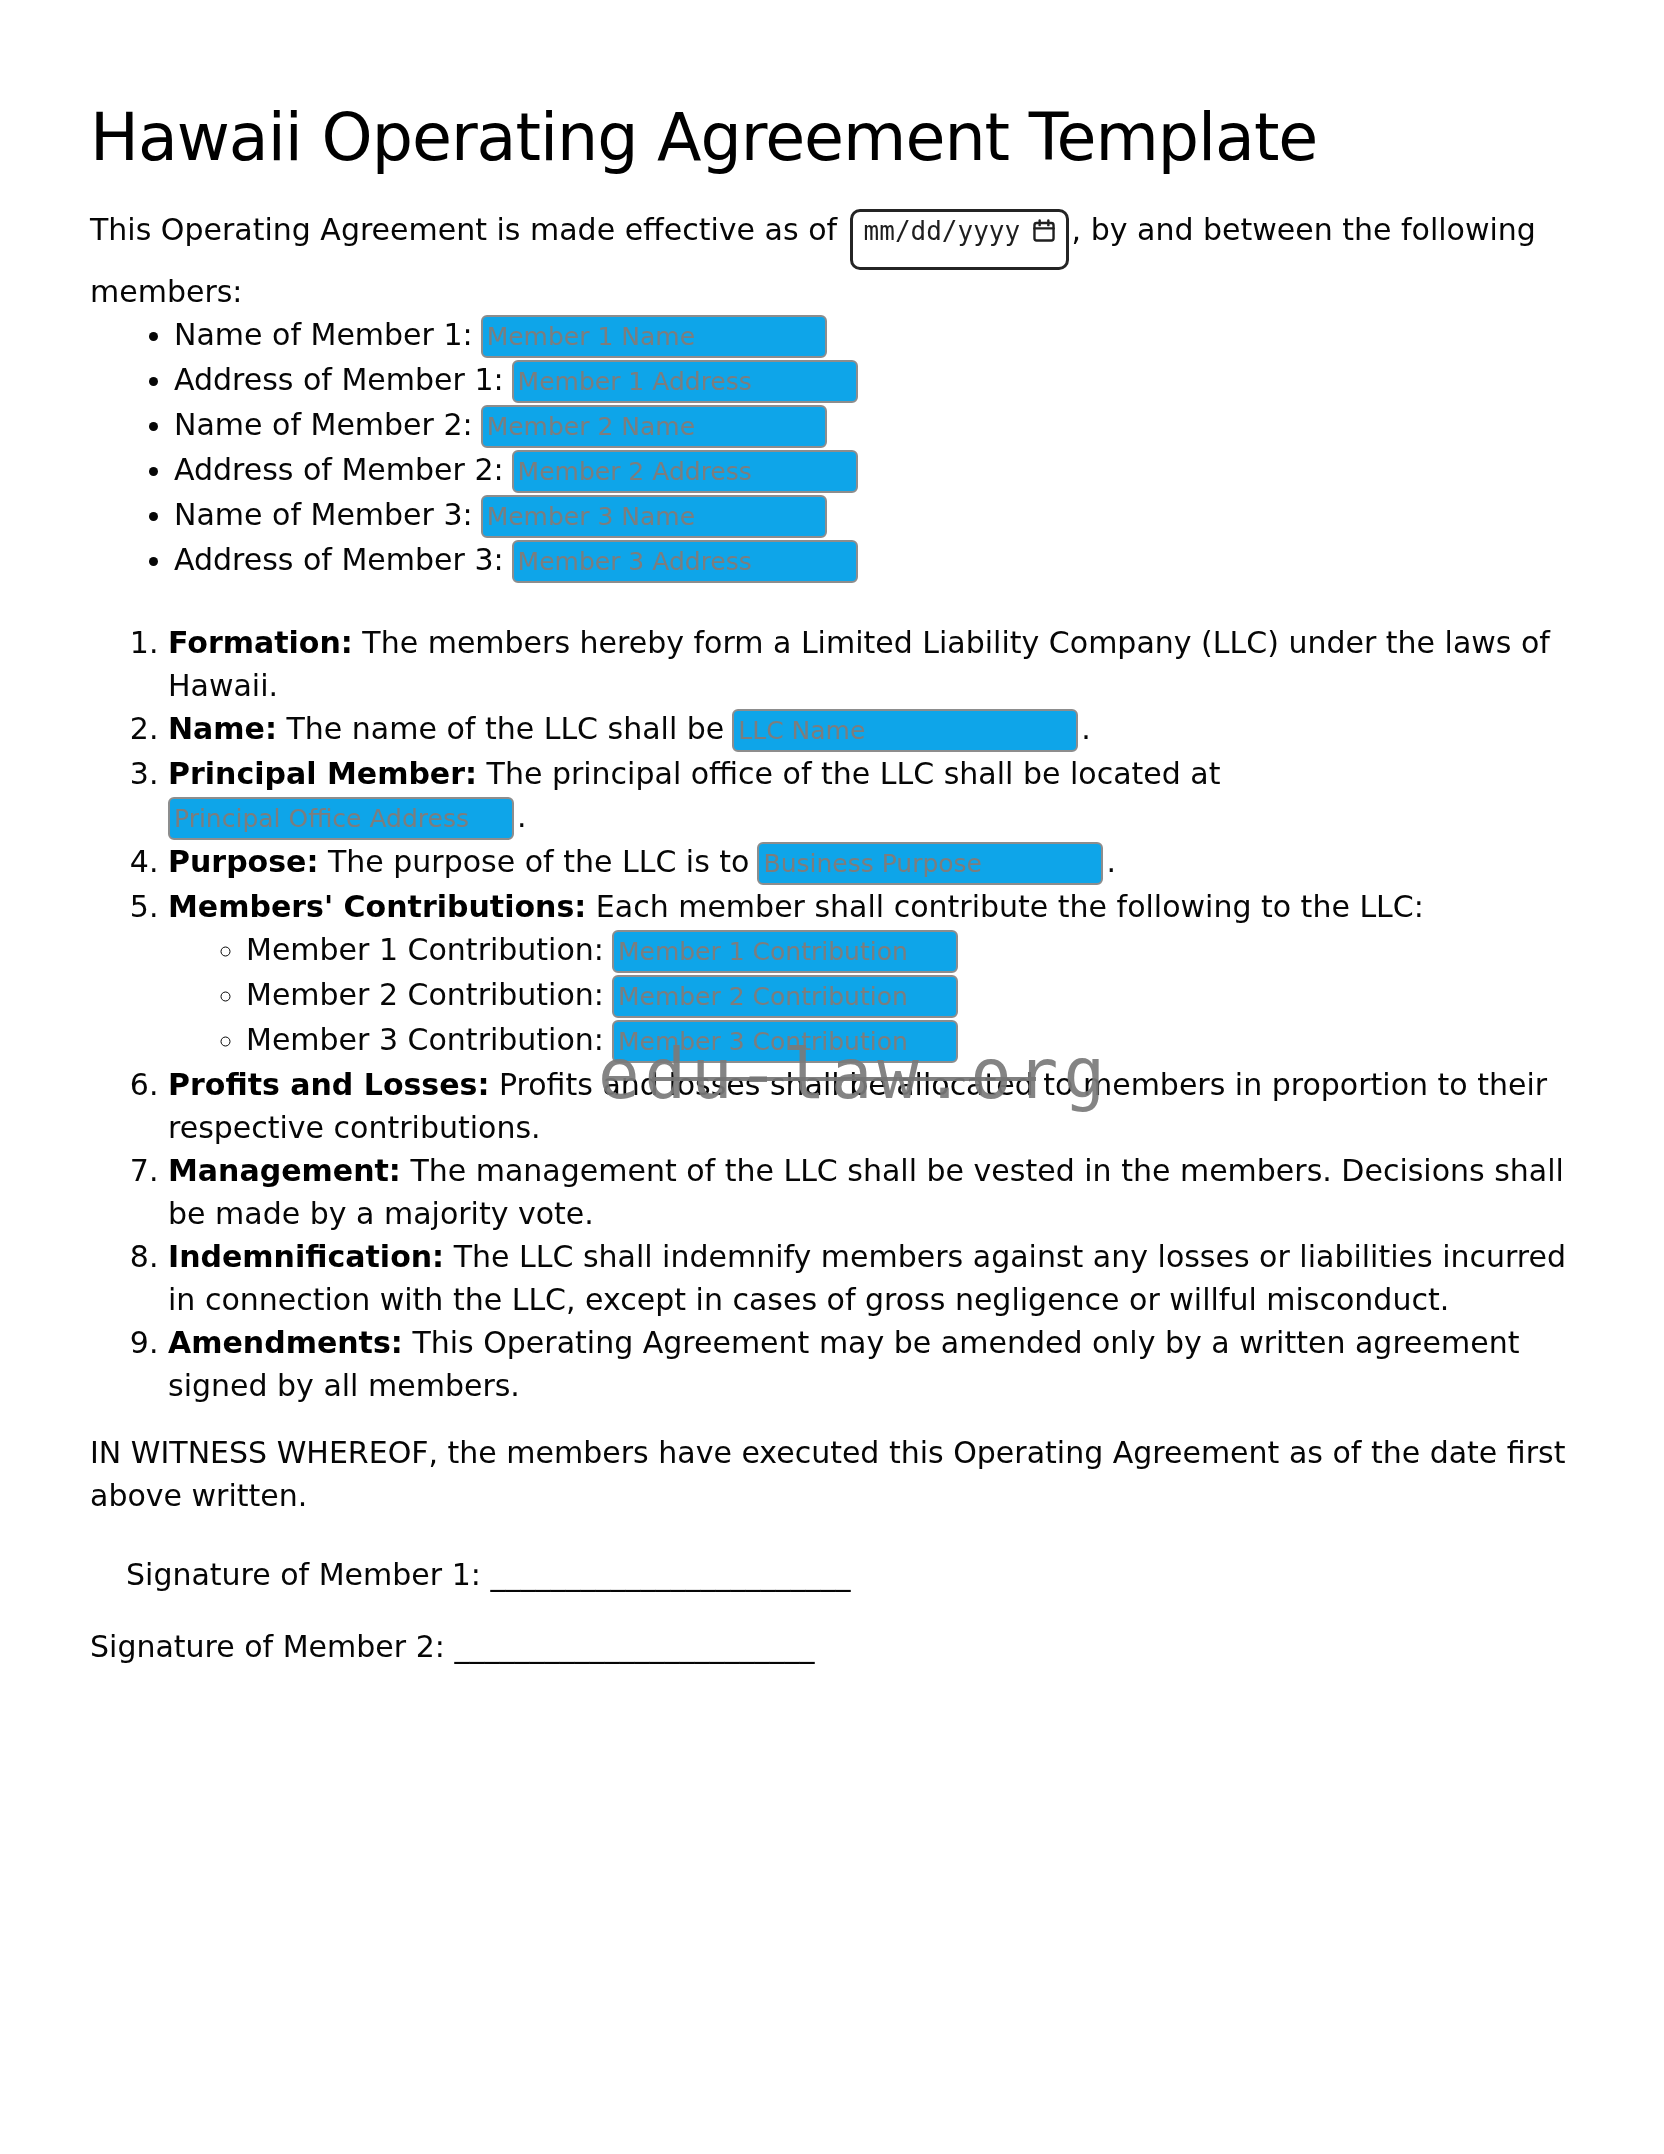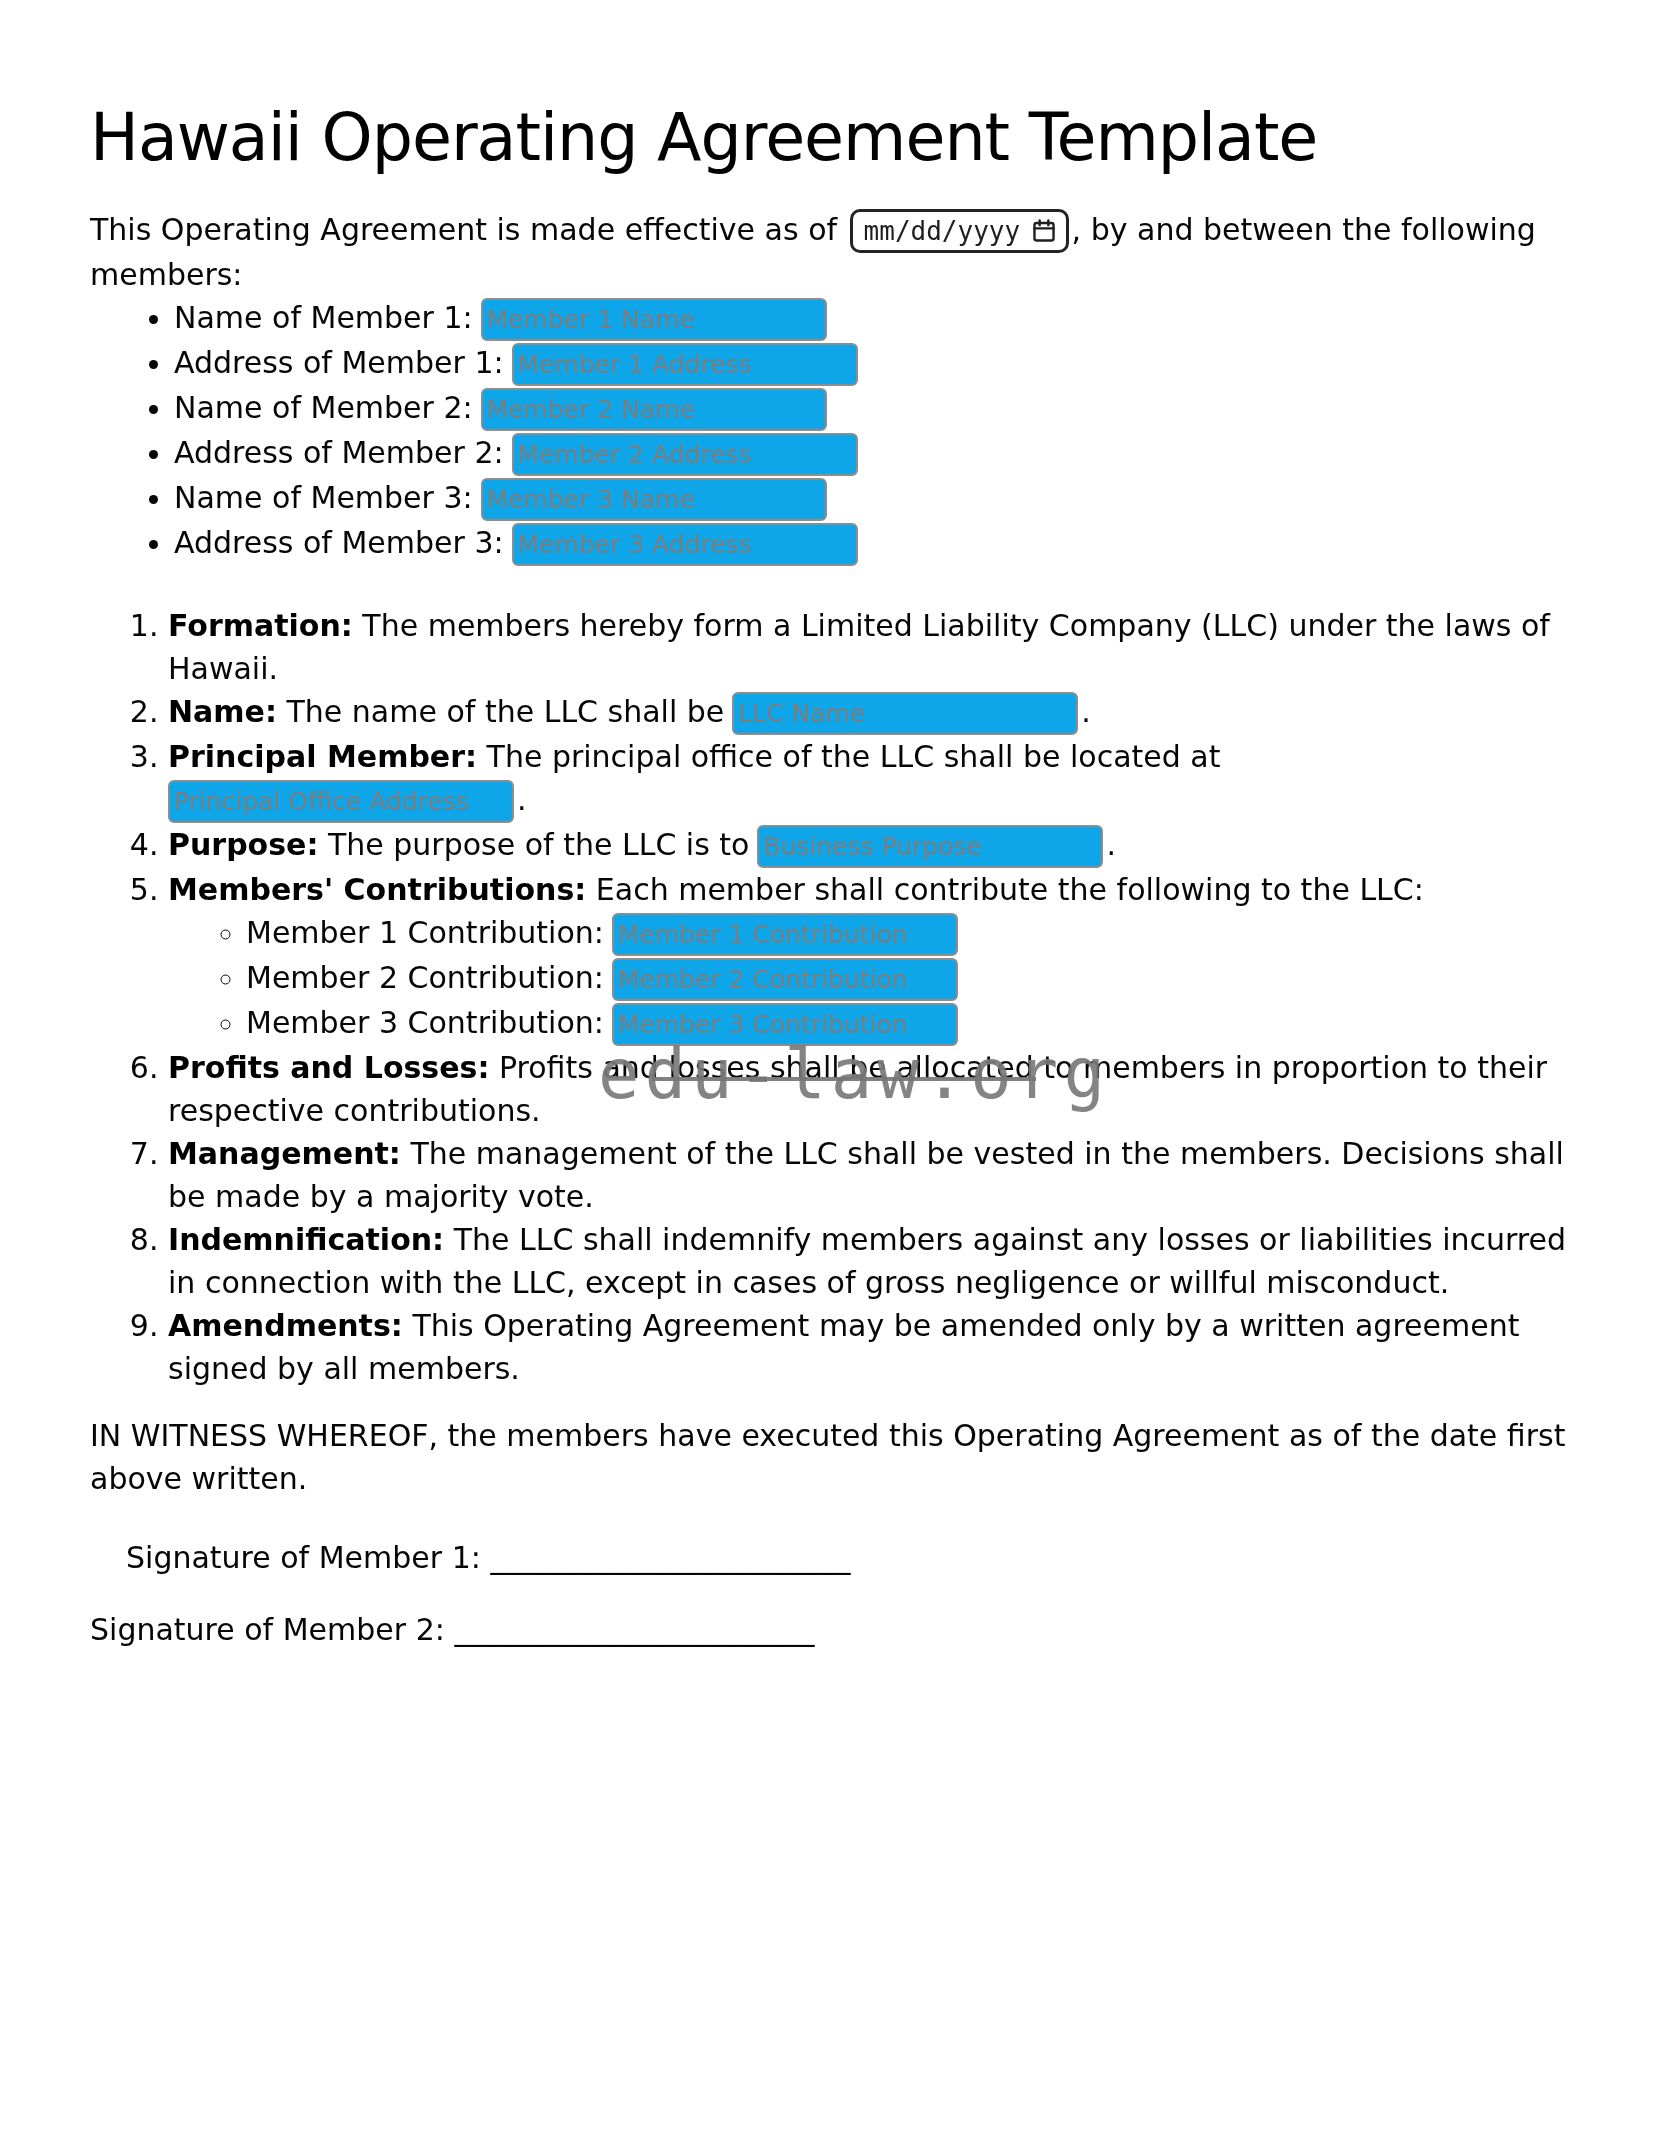--- a/index.html
+++ b/index.html
@@ -21,21 +21,21 @@
   .tinput{
     font-family:"DejaVu Sans",sans-serif;font-size:25px;color:#3a3a3a;
     border:2px solid #8d8d8d;border-radius:6px;background:#0ea5e9;
     padding:5px 4px;width:334px;margin-left:8px;outline:none;box-sizing:content-box;
   }
   .tinput::placeholder{color:#7d7d7d;opacity:1;}
 
   
   .date-field{
     display:inline-flex;align-items:center;gap:9px;background:#fff;
-    border:3px solid #242424;border-radius:10px;padding:4px 9px 4px 11px;margin:0 3px;
+    border:3px solid #242424;border-radius:10px;padding:4px 9px 21px 11px;margin:0 3px;
   }
   .date-text{
     border:none;outline:none;padding:0;width:158px;background:transparent;
     font-family:"DejaVu Sans Mono",monospace;font-size:26px;color:#1e1e1e;
   }
   .date-text::placeholder{color:#1e1e1e;opacity:1;}
   .cal{width:26px;height:26px;flex:0 0 auto;}
 
   
   ul.members{list-style:disc;margin:0 0 38px 0;padding:0 0 0 84px;}

